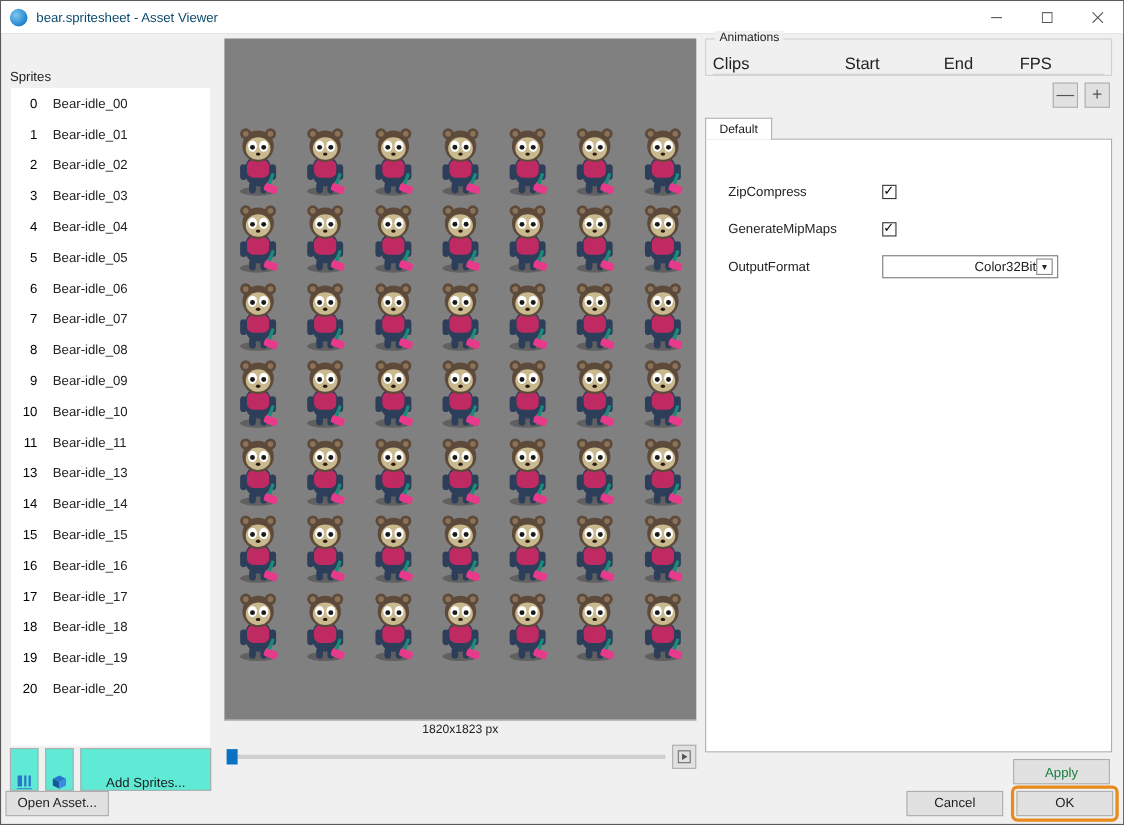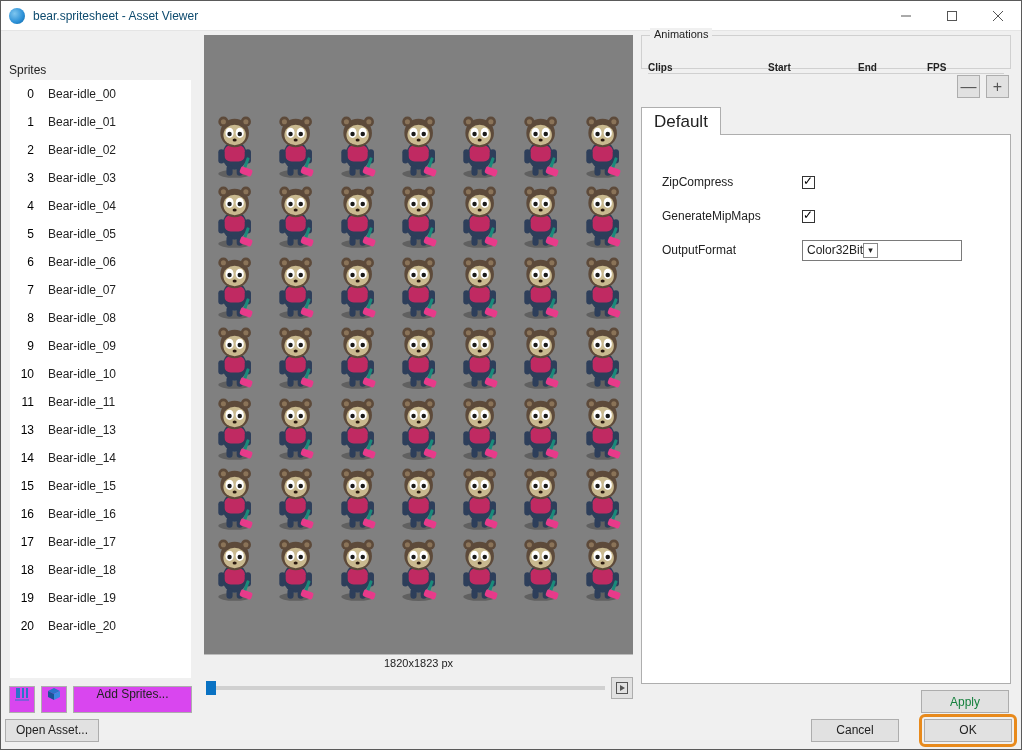--- a/index.html
+++ b/index.html
@@ -18,58 +18,58 @@
   .left{width:195px;padding:4px 4px 0 8px;display:flex;flex-direction:column;}
   .left-header{font-size:12px;margin-bottom:2px;margin-top:28px;}
   .sprite-list{overflow-y:scroll;overflow-x:hidden;height:600px;border:0;background:#fff;border:1px solid #f0f0f0;}
   .sprite-list::-webkit-scrollbar{width:17px;background:#f0f0f0;}
   .sprite-list::-webkit-scrollbar-thumb{background:#cdcdcd;}
   .sprite-list::-webkit-scrollbar-button{height:17px;background:#f0f0f0;display:block;}
   .sprite-row{display:flex;align-items:center;height:28px;padding-left:8px;}
   .sprite-row .idx{width:30px;text-align:right;padding-right:14px;color:#000;}
   .sprite-row .nm{flex:1;}
   .left-toolbar{display:flex;align-items:center;gap:6px;padding:6px 0 0 0;height:34px;}
-  .tool-btn{height:27px;border:1px solid #adadad;background:#d946ef;display:flex;align-items:flex-start;justify-content:center;min-width:26px;}
+  .tool-btn{height:39px;border:1px solid #adadad;background:#5eead4;display:flex;align-items:flex-end;justify-content:center;min-width:26px;}
   .tool-btn.wide{flex:1;padding:0 8px;}
   
   .center{flex:1;padding:4px 8px 0 8px;display:flex;flex-direction:column;min-width:0;}
   .preview{height:620px;background:#808080;border-bottom:1px solid #bbb;position:relative;overflow:hidden;}
   .preview-info{text-align:center;font-size:11px;padding:2px 0 4px;}
   .zoom-row{display:flex;align-items:center;padding:2px 0 0 0;height:28px;}
   .zoom-track{flex:1;height:4px;background:#d0d0d0;position:relative;margin:0 6px 0 2px;}
   .zoom-thumb{position:absolute;top:-5px;left:0;width:10px;height:14px;background:#0a72c3;}
   .frame-btn{width:22px;height:22px;border:1px solid #adadad;background:#e1e1e1;display:flex;align-items:center;justify-content:center;}
   
   .right{width:380px;padding:4px 10px 0 0;display:flex;flex-direction:column;}
   .group{border:1px solid #d0d0d0;margin-bottom:0;position:relative;}
   .group-legend{position:absolute;top:-8px;left:8px;background:#f0f0f0;padding:0 4px;font-size:11px;}
-  .anim-group{height:34px;padding:26px 6px 4px;}
+  .anim-group{height:34px;padding:14px 6px 4px;}
   .anim-headers{display:flex;border-bottom:1px solid #d0d0d0;}
-  .anim-headers span{font-size:10px;font-weight:bold;}
+  .anim-headers span{font-size:15px;}
   .anim-col-clips{width:120px;}
   .anim-col-start{width:90px;}
   .anim-col-end{width:69px;}
   .animbtns{display:flex;justify-content:flex-end;gap:6px;padding:6px 2px 8px;}
   .sq-btn{width:23px;height:23px;border:1px solid #adadad;background:#e1e1e1;display:flex;align-items:center;justify-content:center;font-size:16px;color:#555;line-height:1;}
   .tabs{display:flex;}
-  .tab{border:1px solid #aeaeae;border-bottom:none;background:#fff;padding:4px 12px 3px;font-size:17px;position:relative;top:1px;}
+  .tab{border:1px solid #aeaeae;border-bottom:none;background:#fff;padding:4px 12px 3px;font-size:11px;position:relative;top:1px;}
   .tab-content{flex:1;border:1px solid #aeaeae;background:#fff;padding:30px 20px 10px;}
   .form-row{display:flex;align-items:center;height:34px;}
   .form-label{width:140px;}
   .chk{width:13px;height:13px;border:1px solid #333;position:relative;display:inline-block;}
   .chk.checked::after{content:"✓";position:absolute;top:-3px;left:0;font-size:12px;color:#000;}
-  .select{flex:1;height:21px;border:1px solid #7a7a7a;background:#fff;display:flex;align-items:center;padding:0 4px;justify-content:flex-start;max-width:160px;}
+  .select{flex:1;height:21px;border:1px solid #7a7a7a;background:#fff;display:flex;align-items:center;padding:0 4px;justify-content:flex-end;max-width:160px;}
   .select .arrow{border:1px solid #888;width:15px;height:15px;display:flex;align-items:center;justify-content:center;font-size:9px;}
   .apply-row{display:flex;justify-content:flex-end;padding:6px 2px 0;}
   
   .footer{height:40px;display:flex;align-items:center;padding:0 4px 6px;}
   .footer .push{flex:1;}
   .big-btn{height:23px;min-width:88px;border:1px solid #adadad;background:#e1e1e1;display:flex;align-items:center;justify-content:center;margin-left:10px;}
   .big-btn.disabled{color:#15803d;}
-  .ok-highlight{border:3px solid #e88a1c;border-radius:6px;padding:2px;margin-left:20px;}
+  .ok-highlight{border:3px solid #e88a1c;border-radius:6px;padding:2px;margin-left:7px;}
   .ok-highlight .big-btn{margin-left:0;}
   .open-asset{height:23px;border:1px solid #adadad;background:#e1e1e1;padding:0 10px;display:flex;align-items:center;}
   
   .sheet-grid{position:absolute;left:0;right:0;top:76px;bottom:82px;display:grid;grid-template-columns:repeat(7,1fr);grid-auto-rows:1fr;}
   .bear{position:relative;width:100%;height:100%;}
   .bear svg{width:100%;height:100%;}
 </style>
 </head>
 <body>
 

